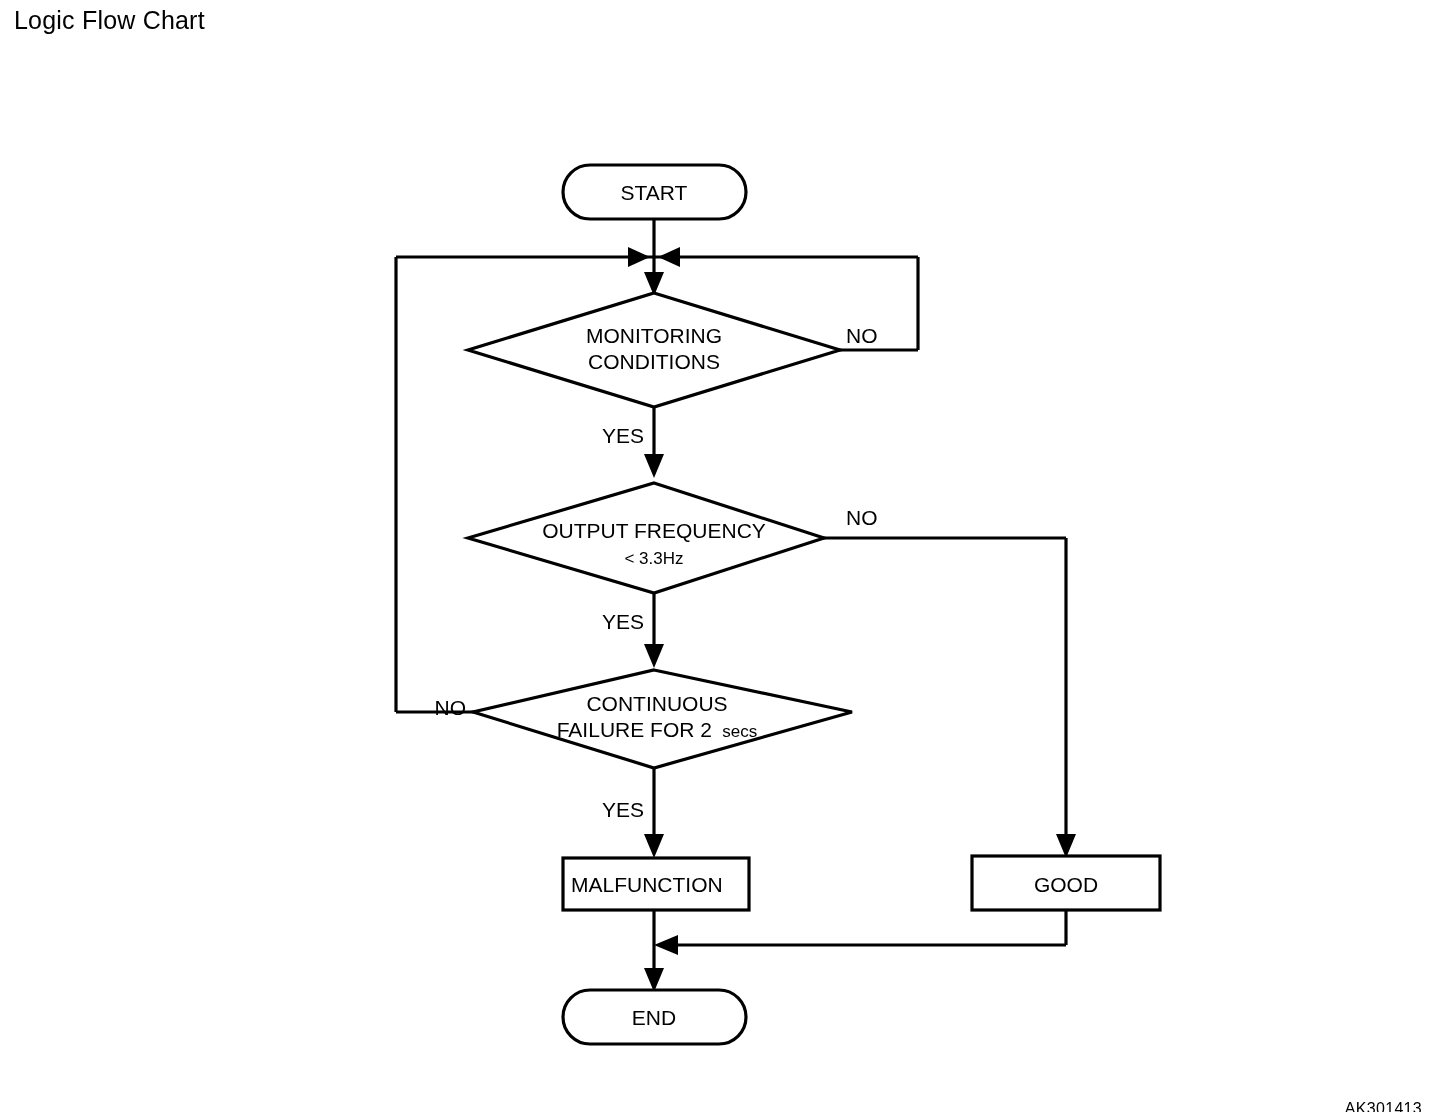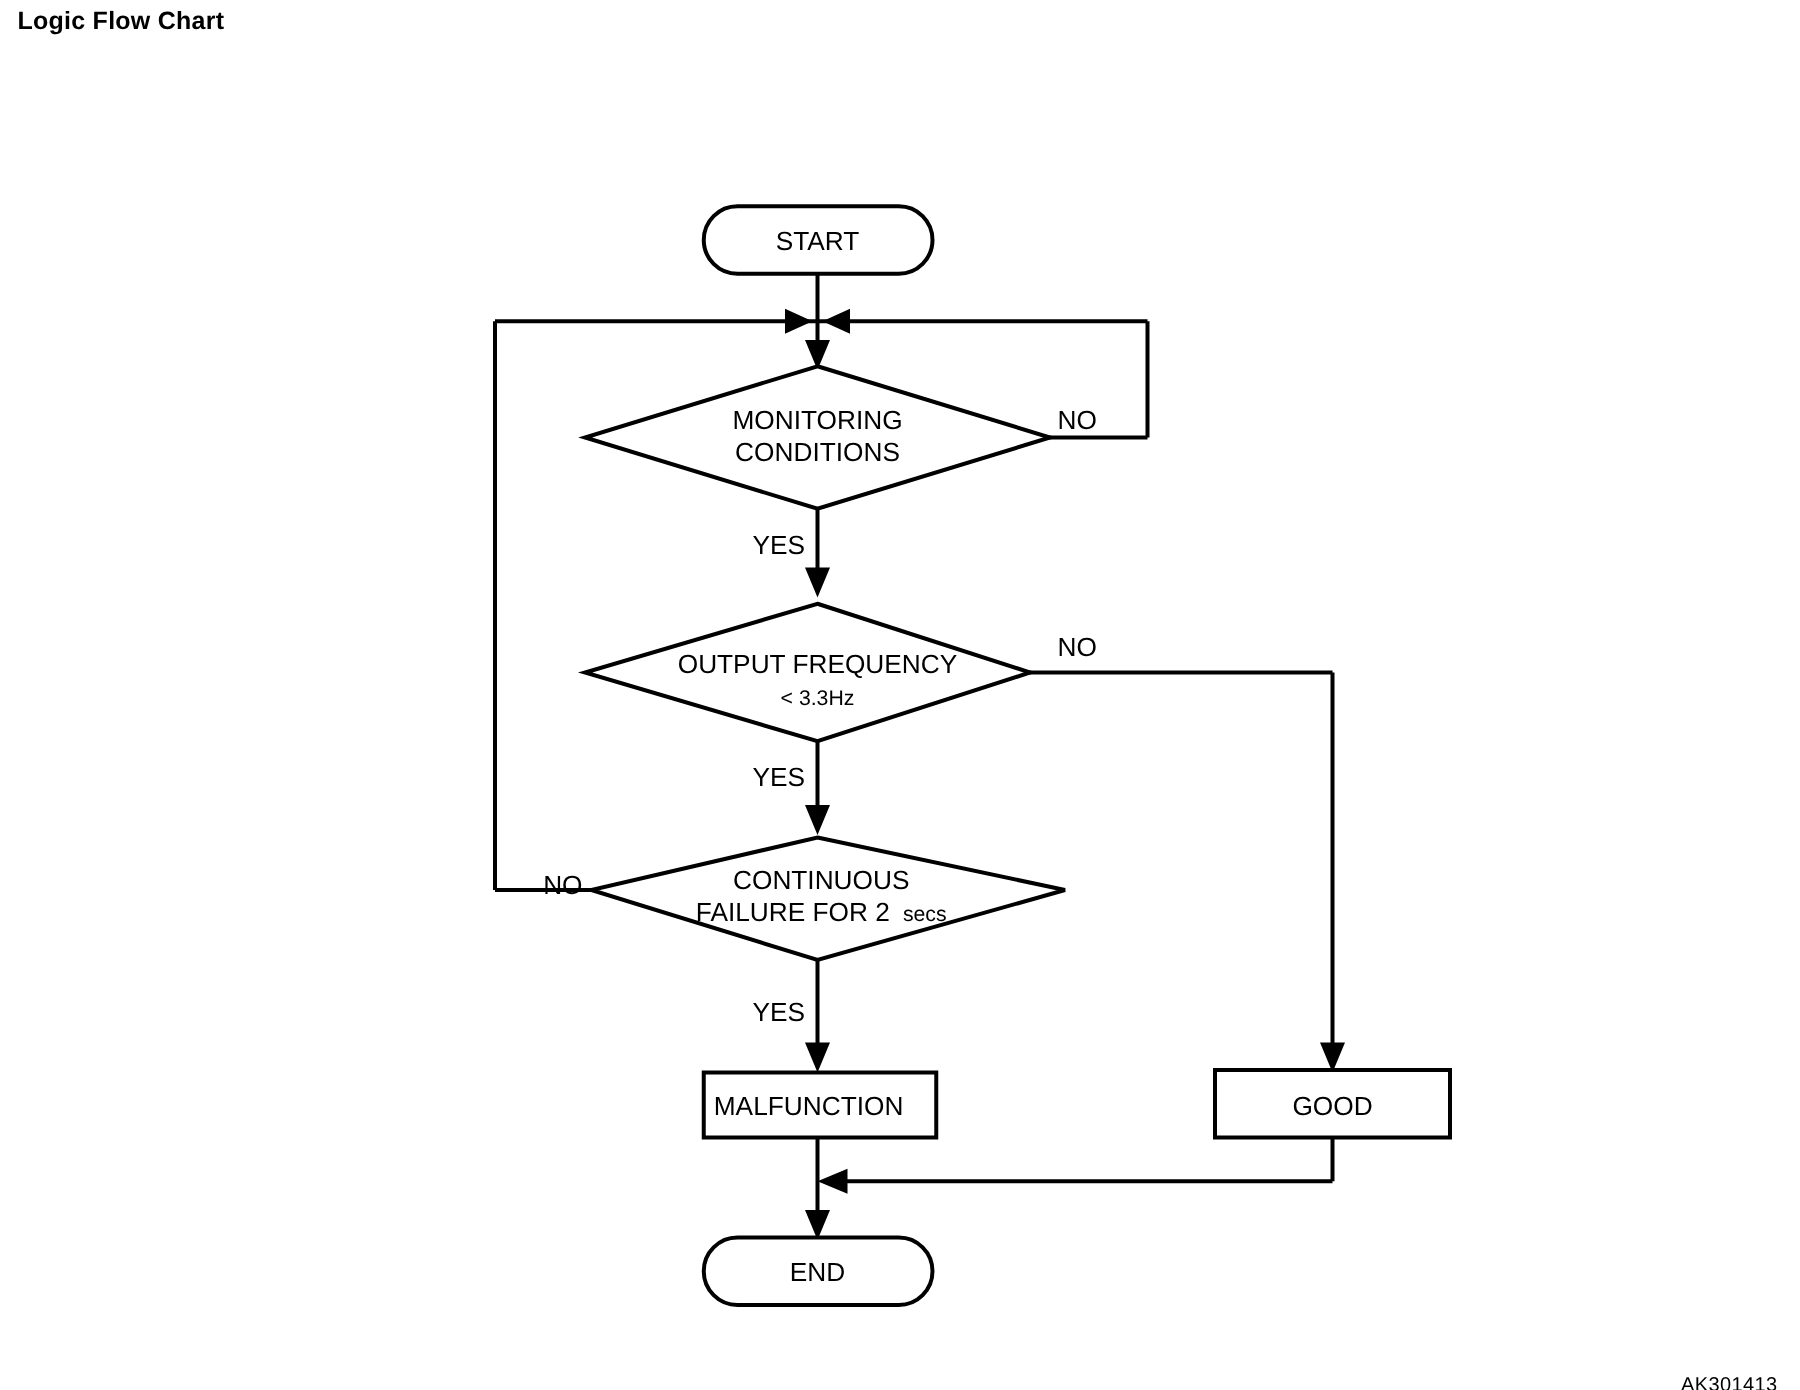--- a/index.html
+++ b/index.html
@@ -12,22 +12,22 @@
     height: 1112px;
     position: relative;
     font-family: "Liberation Sans", sans-serif;
     color: #000000;
     overflow: hidden;
   }
   #page-title {
     position: absolute;
     left: 14px;
     top: 6px;
-    font-size: 20px;
-    font-weight: bold;
+    font-size: 25px;
+    font-weight: normal;
     letter-spacing: 0.2px;
     white-space: nowrap;
   }
   #figure-code {
     position: absolute;
     right: 18px;
     top: 1100px;
     font-size: 16px;
     font-weight: normal;
     letter-spacing: 0.3px;

